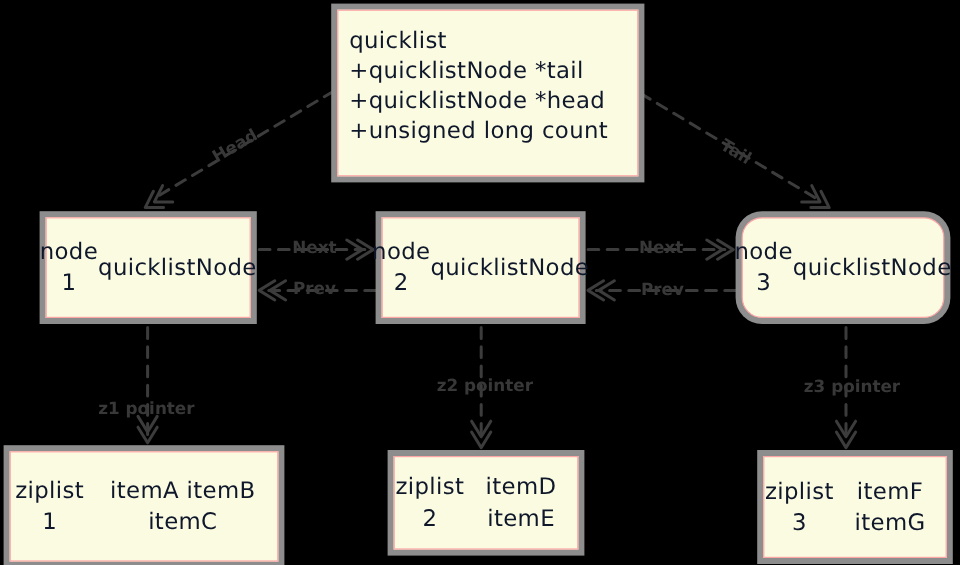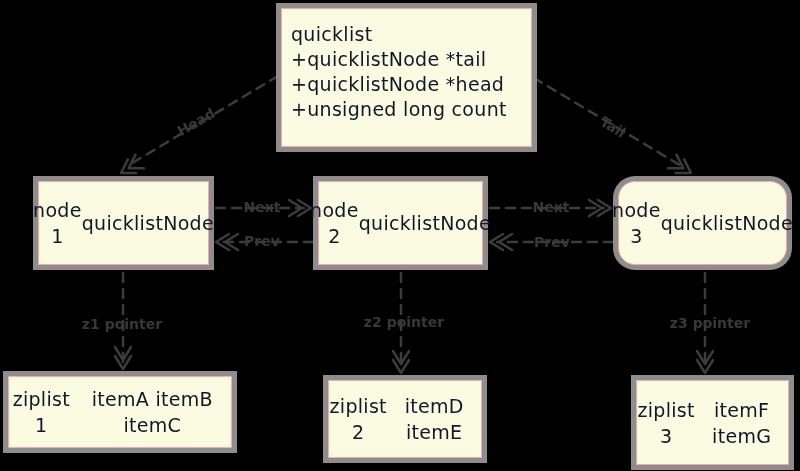--- a/index.html
+++ b/index.html
@@ -112,36 +112,36 @@
   </div>
   <div class="box centered" style="left:318px; top:181px; width:165px; height:84px;">
     <div>node 2</div>
     <div>quicklistNode</div>
   </div>
   <div class="box centered" style="left:618px; top:181px; width:169px; height:84px;border-radius:17px;">
     <div>node 3</div>
     <div>quicklistNode</div>
   </div>
 
-  <div class="box centered" style="left:8px; top:376px; width:224px; height:72px;">
+  <div class="box centered" style="left:8px; top:376px; width:224px; height:92px;">
     <div>ziplist 1</div>
     <div>itemA itemB itemC</div>
   </div>
   <div class="box centered" style="left:328px; top:380px; width:154px; height:78px;">
     <div>ziplist 2</div>
     <div>itemD itemE</div>
   </div>
   <div class="box centered" style="left:636px; top:380px; width:153px; height:85px;">
     <div>ziplist 3</div>
     <div>itemF itemG</div>
   </div>
 
   <div class="alabel rneg" style="left:196px; top:122px;">Head</div>
   <div class="alabel rpos" style="left:613px; top:127px;">Tail</div>
   <div class="alabel" style="left:262px; top:207px;">Next</div>
   <div class="alabel" style="left:262px; top:241px;">Prev</div>
   <div class="alabel" style="left:551px; top:207px;">Next</div>
   <div class="alabel" style="left:552px; top:242px;">Prev</div>
-  <div class="alabel" style="left:122px; top:324px;">z1 pointer</div>
+  <div class="alabel" style="left:122px; top:341px;">z1 pointer</div>
   <div class="alabel" style="left:404px; top:322px;text-align:right;">z2 pointer</div>
   <div class="alabel" style="left:710px; top:323px;">z3 pointer</div>
 
 </div>
 
 </body></html>

